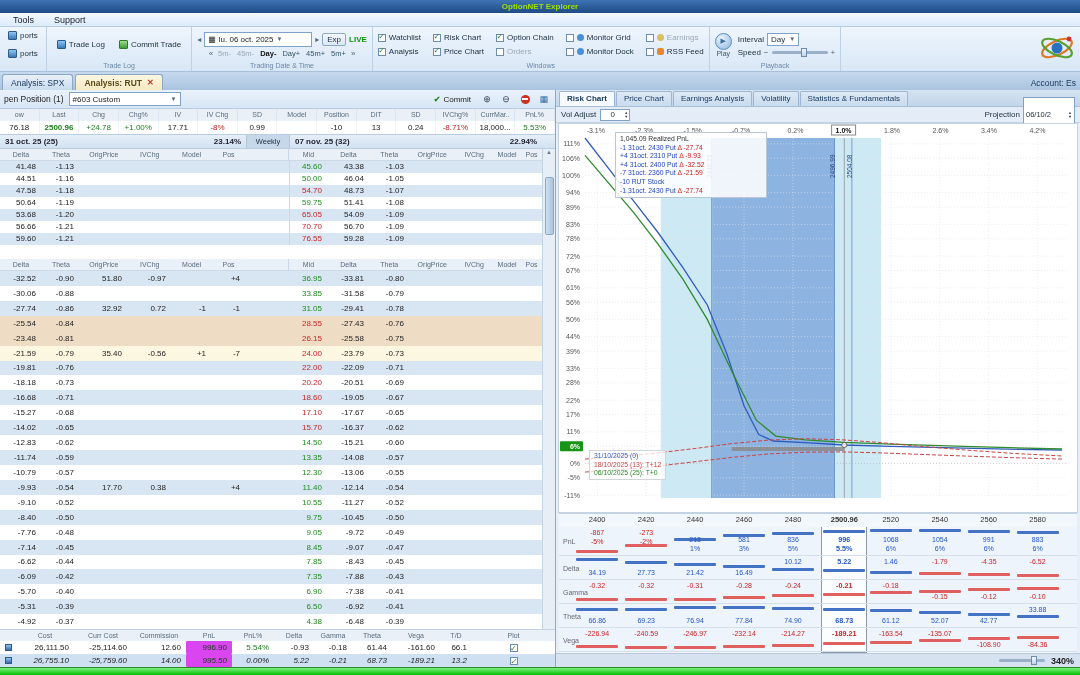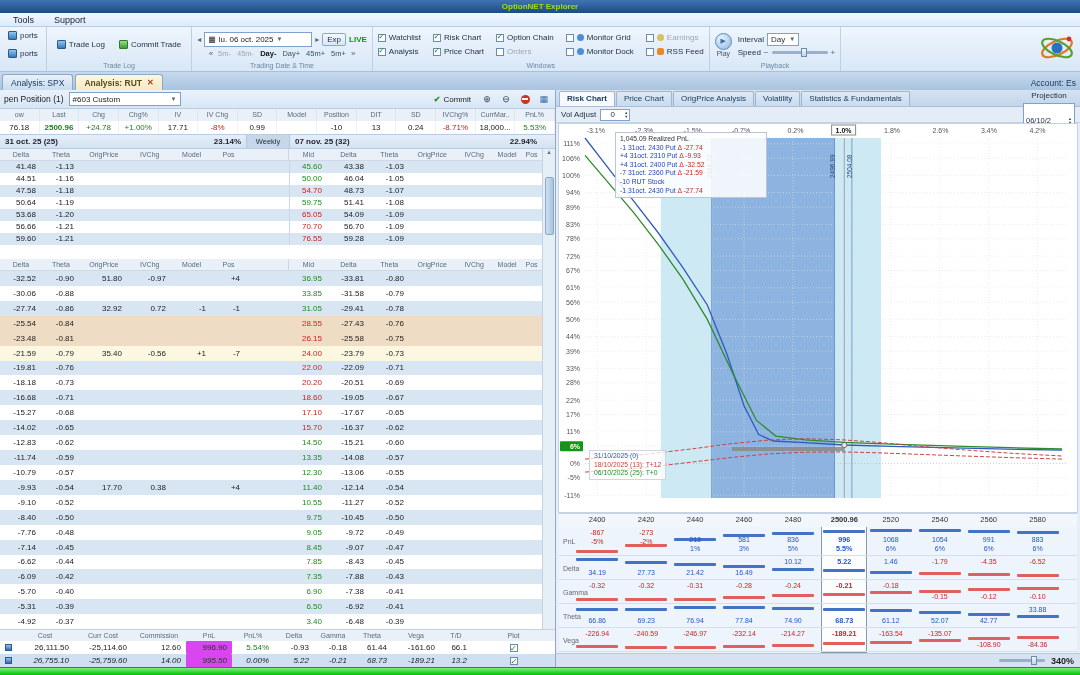--- a/index.html
+++ b/index.html
@@ -107,21 +107,21 @@
   .pnlchip{background:#d946ef;color:#113f11;border-radius:1px;}
   .suc.plot{display:flex;align-items:center;justify-content:center;padding:0;}
   
   .rtabs{height:17px;display:flex;background:linear-gradient(#d5e3f2,#c2d5ea);border-bottom:1px solid #aabfd6;padding-left:3px;align-items:flex-end;flex:none;}
   .rtab{height:15px;line-height:14px;padding:0 7px;font-size:8px;color:#1c3c60;border:1px solid #9fb6d0;border-bottom:none;border-radius:2px 2px 0 0;margin-right:1px;background:linear-gradient(#dde9f6,#c9dbee);white-space:nowrap;}
   .rtab.active{background:#f6fafe;font-weight:bold;}
   .volrow{height:16px;display:flex;align-items:center;gap:4px;padding:0 5px;font-size:8px;background:#e4edf7;border-bottom:1px solid #c3d3e4;flex:none;color:#234;}
   .spin{width:30px;height:12px;background:#fff;border:1px solid #7fa3c8;display:flex;align-items:center;}
   .spin .v{flex:1;text-align:center;font-size:8px;}
   .spin .arr{display:flex;flex-direction:column;font-size:4px;color:#345;line-height:4px;padding-right:1px;}
-  .projection{margin-left:auto;display:flex;align-items:center;gap:3px;flex-direction:column;}
+  .projection{margin-left:auto;display:flex;align-items:center;gap:3px;}
   .projbox{width:52px;height:12px;border:1px solid #7fa3c8;background:#fff;font-size:7.5px;display:flex;align-items:center;justify-content:space-between;padding:17px 2px;}
   .chartwrap{flex:1;position:relative;background:#fff;margin:0 2px;border:1px solid #c3d3e4;min-height:0;overflow:hidden;}
   .legend{position:absolute;left:56px;top:8px;width:152px;background:rgba(255,255,255,.87);border:1px solid #b9c6d4;font-size:6.8px;padding:2px 4px;line-height:8.6px;z-index:3;}
   .lg0{color:#333;}
   .lgi{color:#2244bb;white-space:nowrap;overflow:hidden;}
   .lgd{color:#cc2222;}
   .annos{position:absolute;left:30px;top:326px;font-size:6.8px;line-height:8.6px;background:rgba(255,255,255,.75);border:1px solid #d0d5da;padding:1px 4px;z-index:3;}
   .bottomwrap{position:relative;height:140px;margin-left:3px;width:518px;flex:none;border-top:1px solid #c3d3e4;background:#eef4fb;}
   .xlabels{position:relative;height:13px;background:#f2f7fc;font-size:7.5px;color:#333;}
   .xt{position:absolute;width:48px;text-align:center;top:1px;z-index:1;}
@@ -894,21 +894,21 @@
               <div class="cc rc6"></div>
             </div>
             <div class="crow rw">
               <div class="cc lc0">-4.92</div>
               <div class="cc lc1">-0.37</div>
               <div class="cc lc2"></div>
               <div class="cc lc3"></div>
               <div class="cc lc4"></div>
               <div class="cc lc5"></div>
               <div class="cc lc6"></div>
-              <div class="cc rc0 mg">3.40</div>
+              <div class="cc rc0 mg">4.38</div>
               <div class="cc rc1">-6.48</div>
               <div class="cc rc2">-0.39</div>
               <div class="cc rc3"></div>
               <div class="cc rc4"></div>
               <div class="cc rc5"></div>
               <div class="cc rc6"></div>
             </div>
           </div>
         <div class="vscroll">
           <span>▲</span>
@@ -968,21 +968,21 @@
               <span class="cb on"></span>
             </div>
           </div>
         </div>
     </div>
 
     <div class="right">
       <div class="rtabs" id="rtabs">
           <div class="rtab active">Risk Chart</div>
           <div class="rtab">Price Chart</div>
-          <div class="rtab">OrigPrice Analysis</div>
+          <div class="rtab">Earnings Analysis</div>
           <div class="rtab">Volatility</div>
           <div class="rtab">Statistics &amp; Fundamentals</div>
         </div>
 
       <div class="volrow">
         <span>Vol Adjust</span>
         <div class="spin">
           <span class="v">0</span>
           <span class="arr">
               <span>▲</span>

